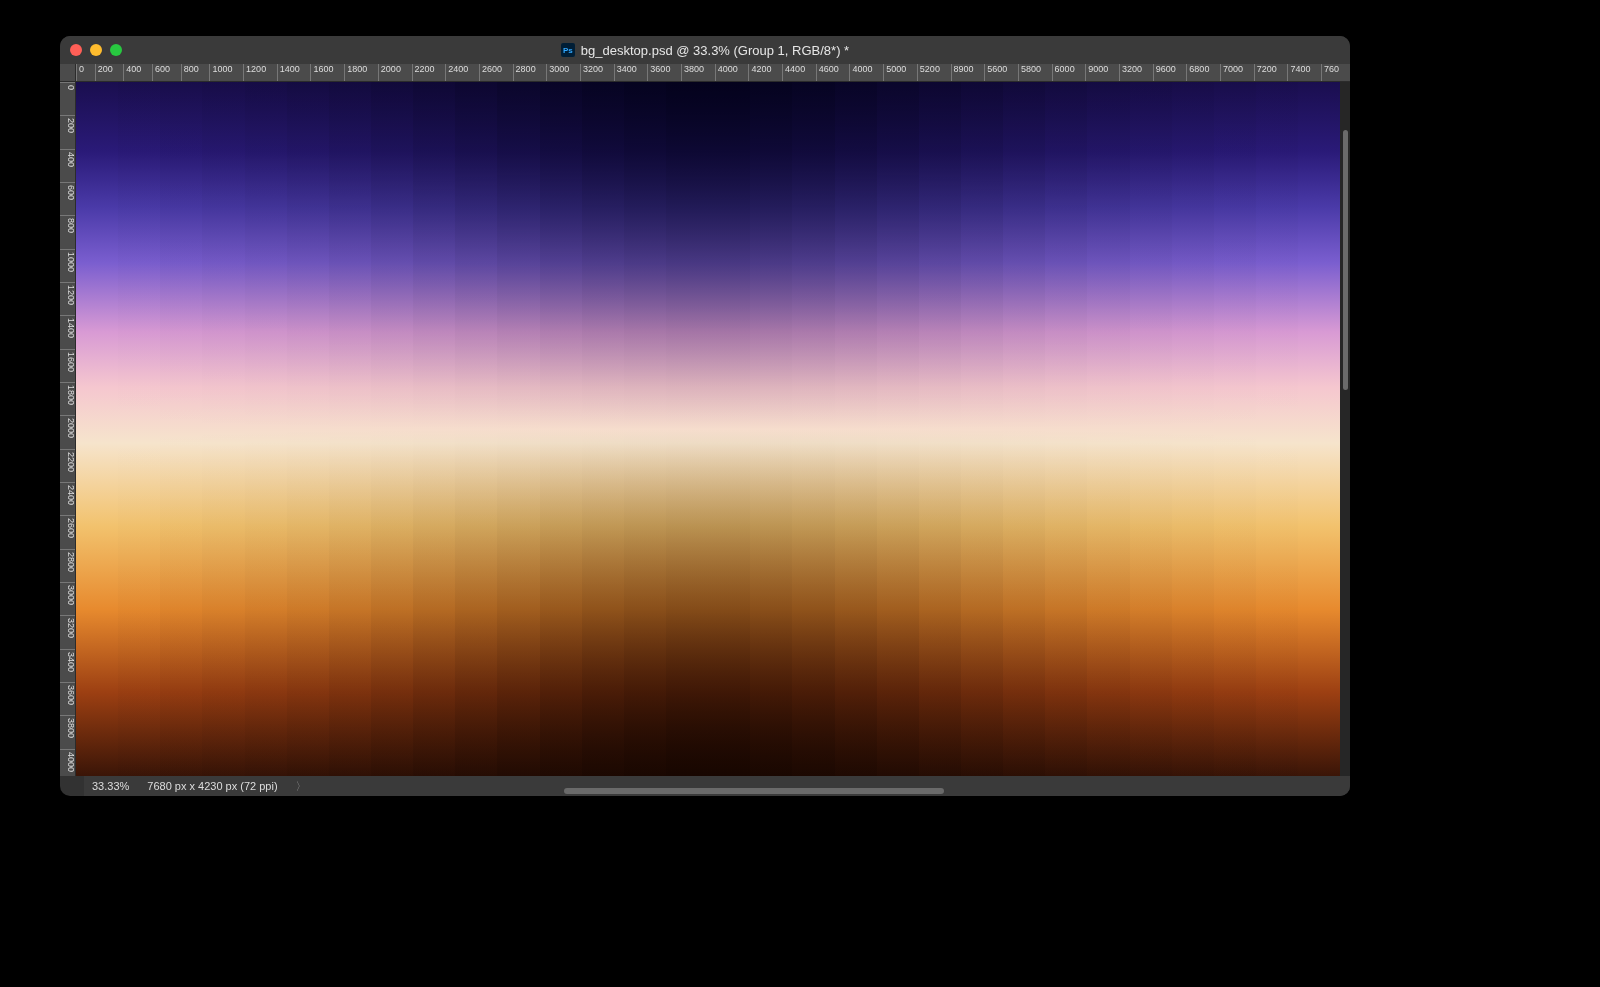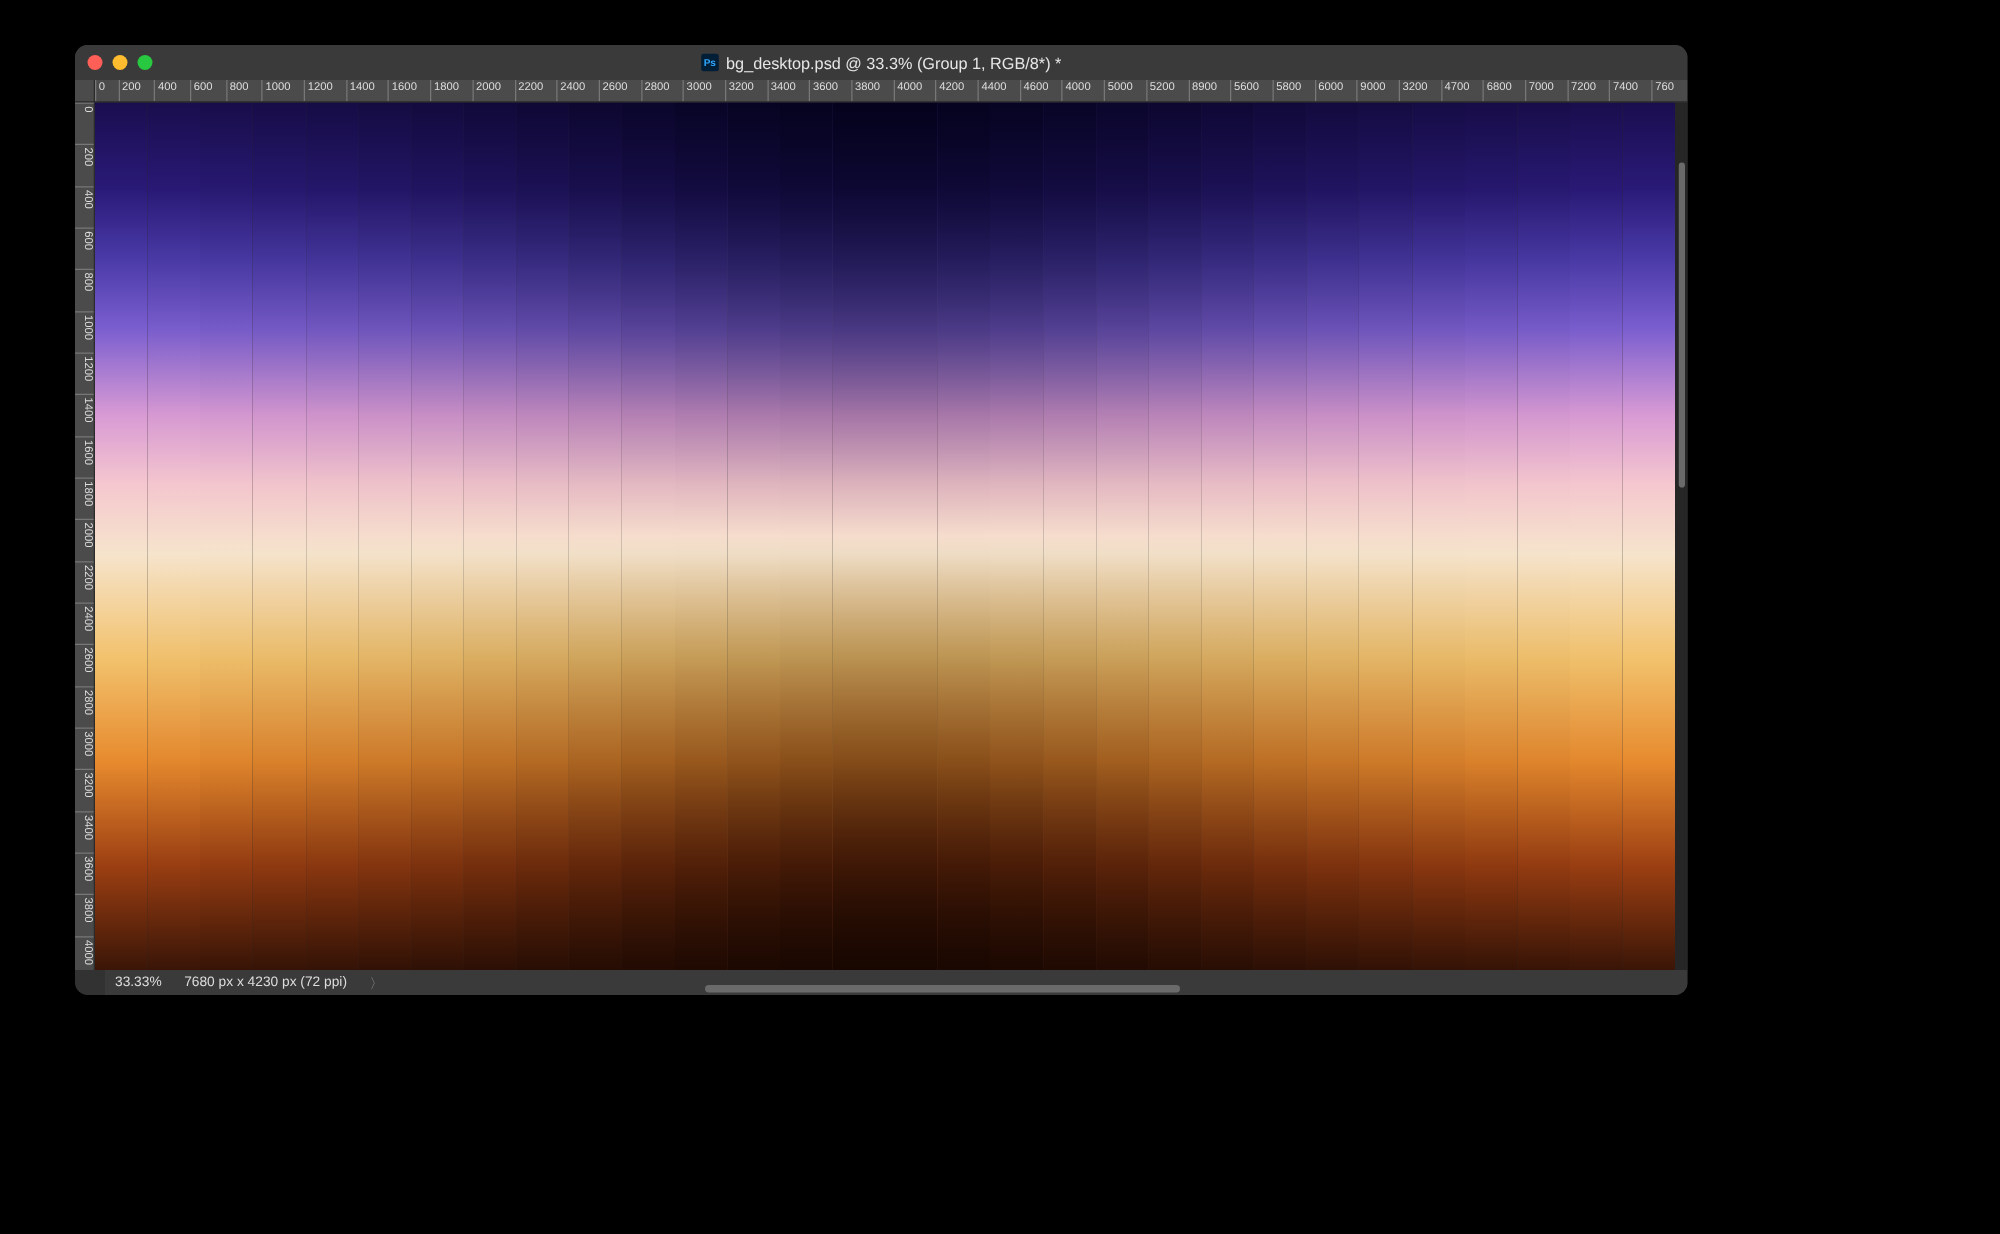--- a/index.html
+++ b/index.html
@@ -237,21 +237,21 @@
           <div class="tick">4600</div>
           <div class="tick">4000</div>
           <div class="tick">5000</div>
           <div class="tick">5200</div>
           <div class="tick">8900</div>
           <div class="tick">5600</div>
           <div class="tick">5800</div>
           <div class="tick">6000</div>
           <div class="tick">9000</div>
           <div class="tick">3200</div>
-          <div class="tick">4700</div>
+          <div class="tick">9600</div>
           <div class="tick">6800</div>
           <div class="tick">7000</div>
           <div class="tick">7200</div>
           <div class="tick">7400</div>
           <div class="tick">760</div>
         </div>
     </div>
 
     <div class="ruler-v" id="vruler">
         <div class="tick" style="top: 0px;">0</div>

